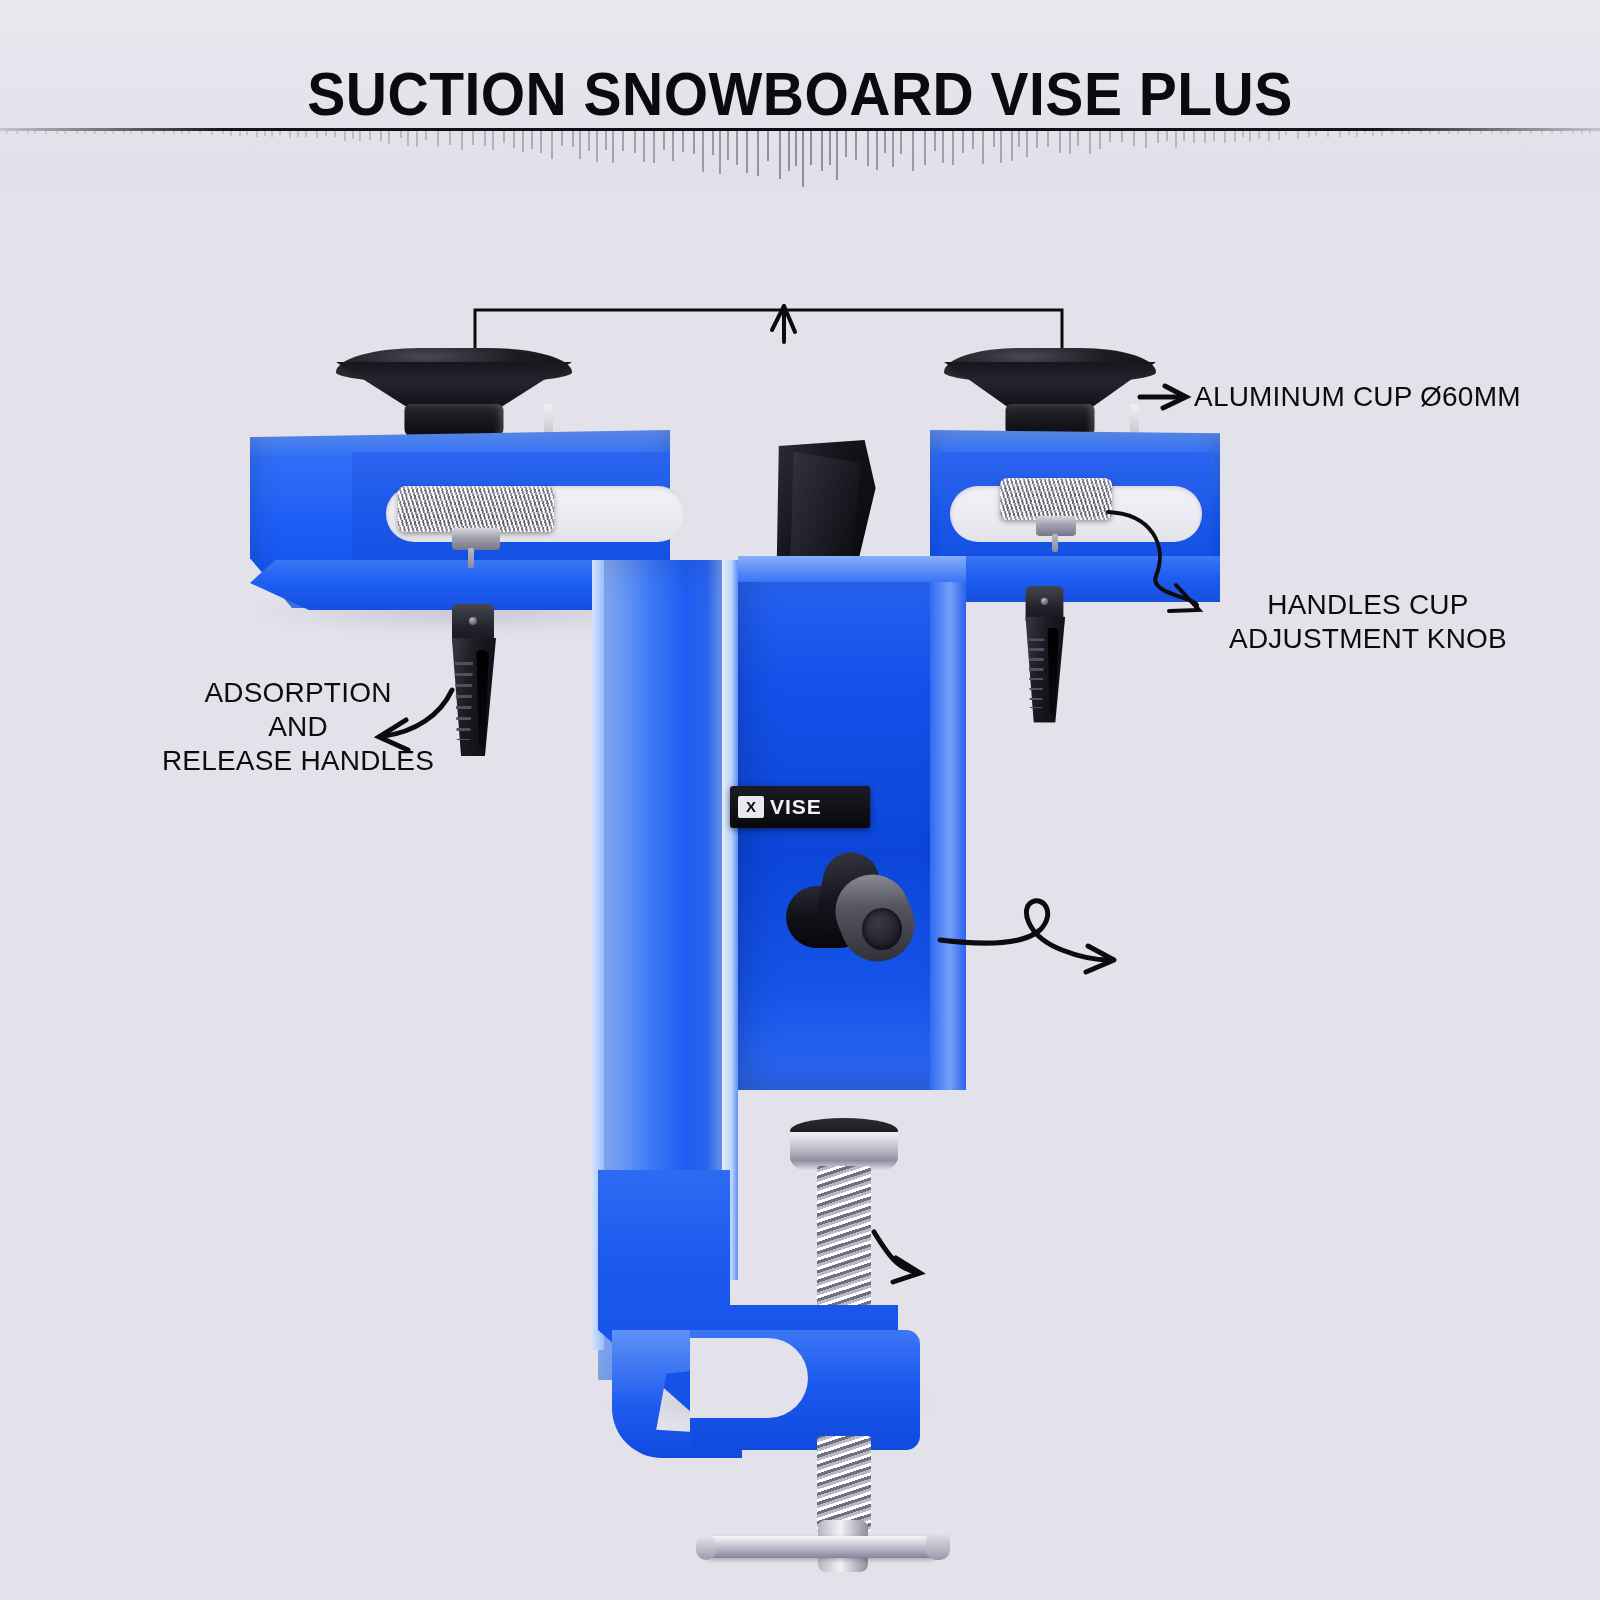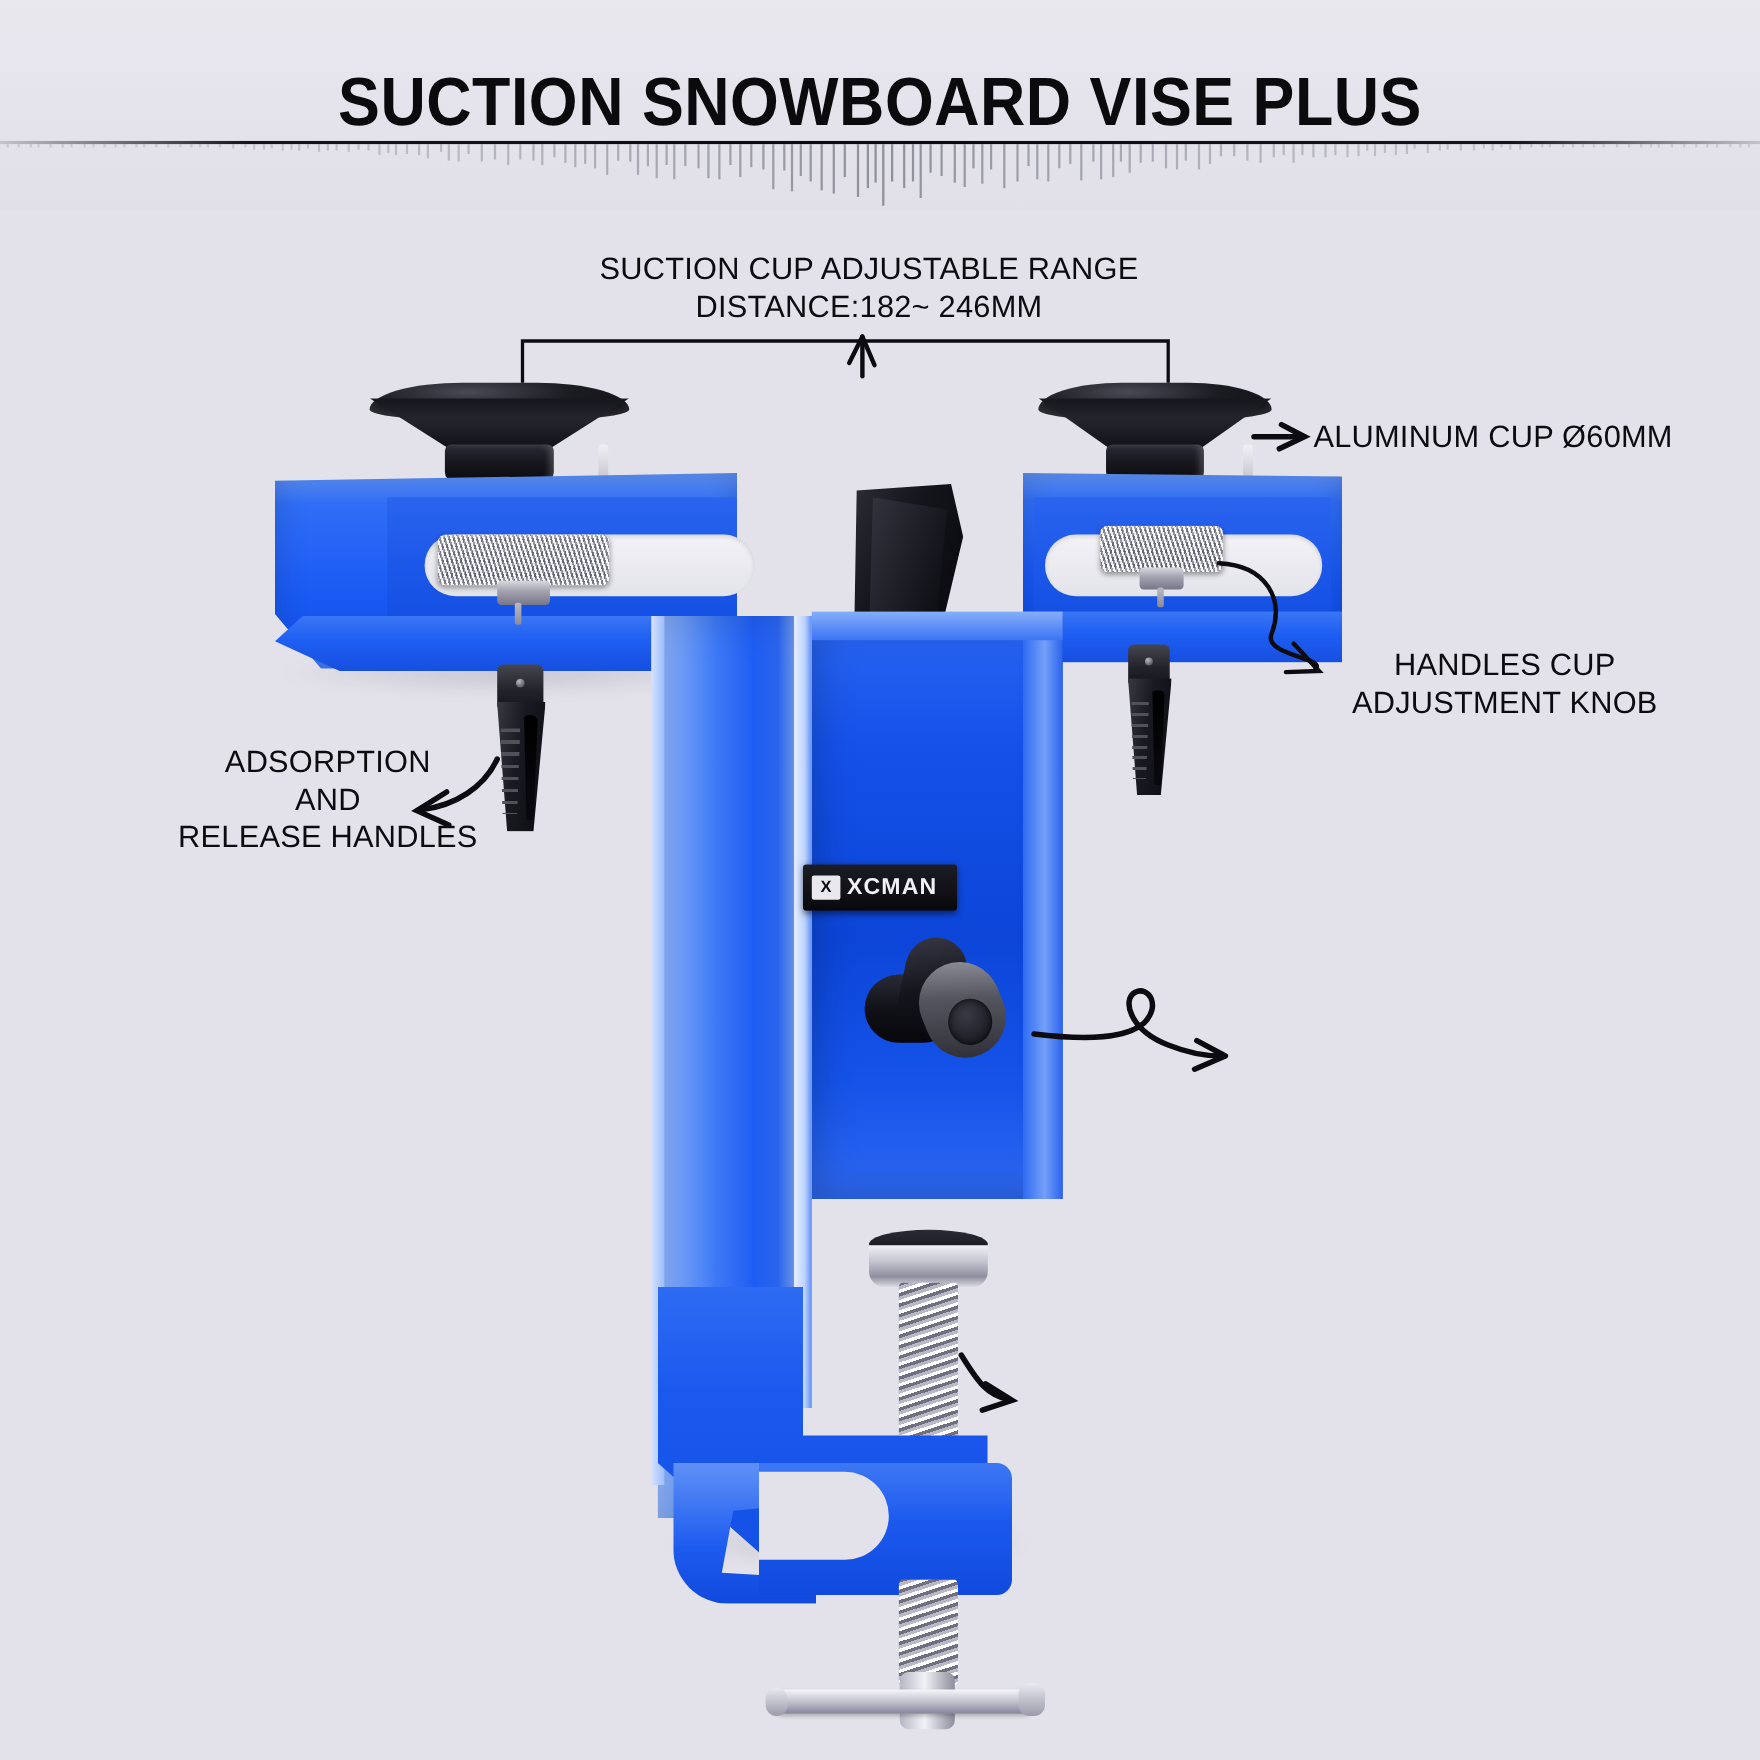--- a/index.html
+++ b/index.html
@@ -549,21 +549,21 @@
 
     <div class="body-block"></div>
     <div class="body-rim"></div>
     <div class="body-top-lip"></div>
     <div class="column"></div>
     <div class="column-edge"></div>
     <div class="column-face"></div>
 
     <div class="badge">
       <div class="badge-mark">X</div>
-      <div class="badge-text">XCMAN</div>
+      <div class="badge-text">VISE</div>
     </div>
 
     <div class="starknob">
       <div class="lobeA"></div>
       <div class="lobeB"></div>
       <div class="lobeC"></div>
       <div class="hole"></div>
     </div>
 
     <div class="handle" style="left:448px;top:604px;">
@@ -625,22 +625,20 @@
       <path d="M940 940 C990 946 1024 944 1040 930 C1056 914 1044 896 1032 902 C1020 908 1026 936 1062 950 C1082 958 1098 960 1110 960"></path>
       <path d="M1088 946 L1114 960 L1086 972"></path>
     </g>
 
     <g stroke="#0c0c10" stroke-width="5" fill="none" stroke-linecap="round">
       <path d="M874 1232 C890 1258 898 1268 916 1272"></path>
       <path d="M896 1258 L920 1273 L893 1282"></path>
     </g>
   </svg>
 
-  <div class="ann c" style="left:440px;top:228px;width:700px;">SUCTION CUP ADJUSTABLE RANGE
-DISTANCE:182~ 246MM</div>
 
   <div class="ann l" style="left:1194px;top:380px;width:400px;">ALUMINUM CUP Ø60MM</div>
 
   <div class="ann l" style="left:1178px;top:588px;width:380px;text-align:center;">HANDLES CUP
 ADJUSTMENT KNOB</div>
 
   <div class="ann c" style="left:118px;top:676px;width:360px;">ADSORPTION
 AND
 RELEASE HANDLES</div>
 

